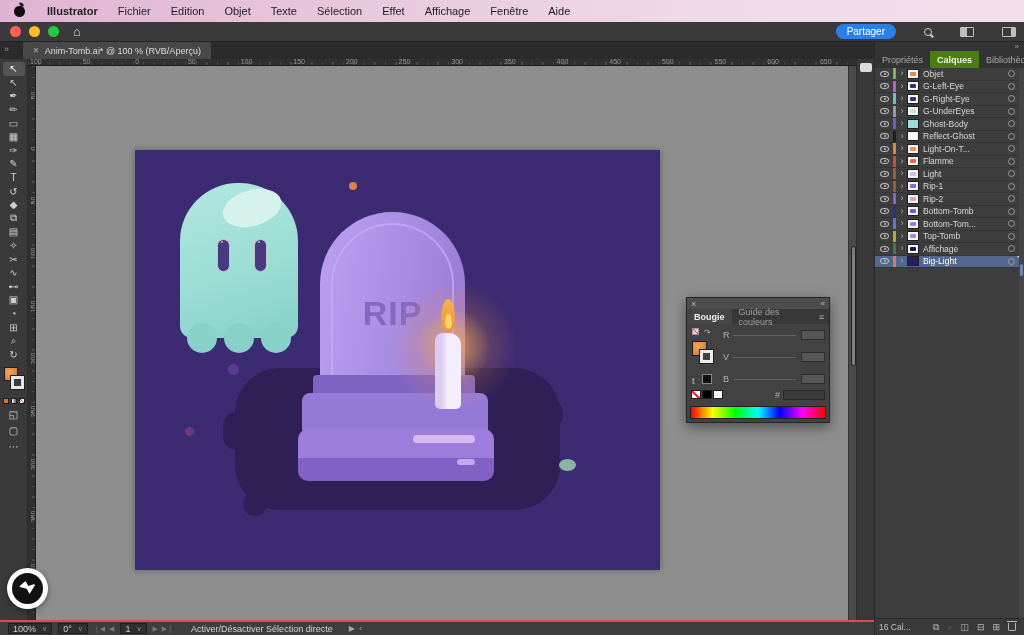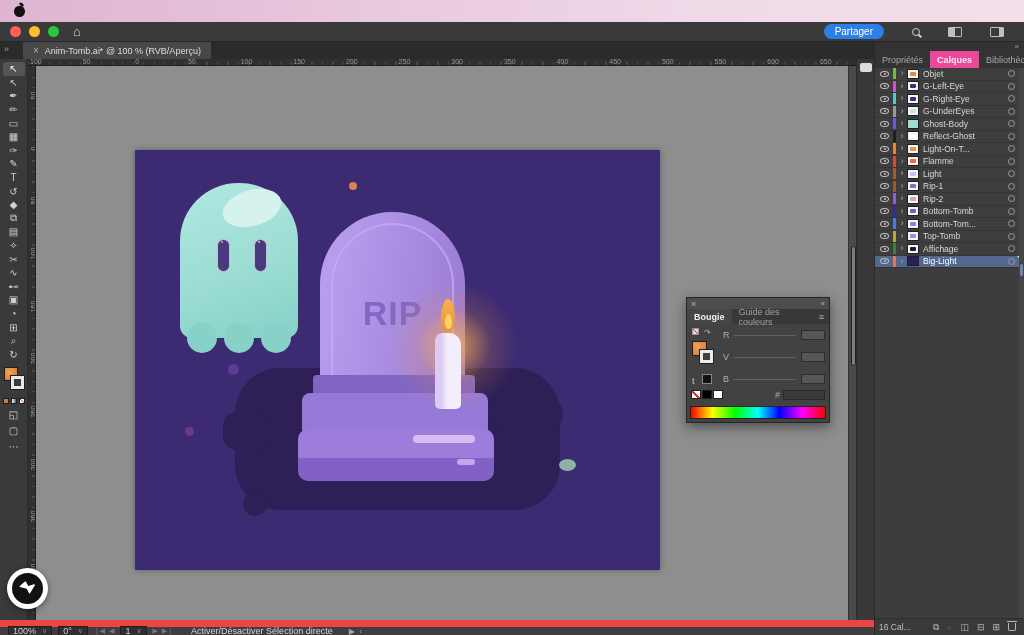--- a/index.html
+++ b/index.html
@@ -36,21 +36,21 @@
   #menu-date { width:58px; height:9px; border-radius:4px; background:rgba(110,80,100,.28); filter:blur(1.5px); }
   #menu-time { font-size:11px; }
 
   
   #titlebar { position:absolute; left:0; top:22px; width:1024px; height:20px; background:#3a3a3b; display:flex; align-items:center; border-bottom:1px solid #262626; }
   .traffic { display:flex; gap:8px; margin-left:10px; }
   .tl { width:11px; height:11px; border-radius:50%; }
   .tl.red{background:#ff5f57;} .tl.yellow{background:#febc2e;} .tl.green{background:#28c840;}
   .home-icon { color:#d8d8d8; font-size:13px; margin-left:14px; line-height:1; }
   #win-title { position:absolute; left:0; right:0; text-align:center; color:#b3b3b3; font-size:11px; pointer-events:none; }
-  #tb-right { margin-left:auto; display:flex; align-items:center; gap:28px; padding-right:20px; z-index:2; }
+  #tb-right { margin-left:auto; display:flex; align-items:center; gap:28px; padding-right:8px; z-index:2; }
   #share-btn { background:var(--accent,#2d7fe8); color:#fff; font-size:10px; padding:2px 11px; border-radius:9px; }
   .tb-search { width:8px; height:8px; border:1.5px solid #d0d0d0; border-radius:50%; position:relative; }
   .tb-search::after { content:""; position:absolute; width:4px; height:1.5px; background:#d0d0d0; right:-3px; bottom:-2px; transform:rotate(40deg); }
   .ws-icon { width:14px; height:10px; border:1px solid #c0c0c0; border-radius:1px; position:relative; }
   .ws-icon.split::before { content:""; position:absolute; left:0; top:0; bottom:0; width:6px; background:#c0c0c0; }
   .ws-icon.pane::before { content:""; position:absolute; right:0; top:0; bottom:0; width:4px; background:#c0c0c0; }
 
   #tabbar { position:absolute; left:0; top:42px; width:874px; height:17px; background:#2b2b2b; display:flex; align-items:stretch; }
   #tab-overflow { color:#9a9a9a; font-size:9px; padding:2px 4px 0 4px; }
   #doc-tab { background:#484848; color:#dedede; font-size:9px; display:flex; align-items:center; gap:6px; padding:0 10px; margin-left:10px; border-radius:1px 1px 0 0; }
@@ -104,21 +104,21 @@
   #candle { position:absolute; left:300px; top:183px; width:26px; height:76px; border-radius:8px 12px 5px 5px; background:linear-gradient(90deg,#dccbf2 0 22%,var(--aw-candle,#f4edfc) 48%); }
   #flame { position:absolute; left:306px; top:149px; width:14px; height:33px; border-radius:50% 50% 50% 50%/62% 62% 38% 38%; background:linear-gradient(180deg,#f7b34a,var(--aw-flame,#ef8f3a)); }
   #flame .core { position:absolute; left:3.5px; bottom:3px; width:7px; height:15px; border-radius:50% 50% 50% 50%/60% 60% 40% 40%; background:var(--aw-flame_core,#fdd76a); }
   .dot { position:absolute; border-radius:50%; }
 
   
   #right-panel { position:absolute; left:874px; top:42px; width:150px; height:593px; background:#3e3e3e; border-left:1px solid #2a2a2a; display:flex; flex-direction:column; }
   #panel-collapse { height:9px; text-align:right; color:#9a9a9a; font-size:8px; padding-right:5px; line-height:9px; background:#333; }
   #panel-tabs { height:17px; display:flex; align-items:center; background:#333; font-size:9px; color:#a8a8a8; }
   #panel-tabs .ptab { padding:0 7px; height:100%; display:flex; align-items:center; }
-  #panel-tabs .ptab.active { background:#ec4899; color:#f0f0f0; font-weight:bold; }
+  #panel-tabs .ptab.active { background:#4d7c0f; color:#f0f0f0; font-weight:bold; }
   #layer-rows { position:relative; }
   .layer-row { height:12.5px; display:flex; align-items:center; border-bottom:1px solid #353535; position:relative; }
   .layer-row.selected { background:#53688f; }
   .eye { width:9px; height:6px; border:1px solid #c4c4c4; border-radius:50%; margin:0 4px 0 5px; position:relative; flex:none; }
   .eye::after { content:""; position:absolute; left:2.5px; top:1px; width:2px; height:2px; background:#c4c4c4; border-radius:50%; }
   .lbar { width:3px; height:11px; flex:none; margin-right:2px; }
   .disc { color:#b0b0b0; font-size:9px; width:8px; text-align:center; flex:none; line-height:1; }
   .thumb { width:12px; height:10px; flex:none; margin:0 4px 0 1px; border:1px solid #1f1f1f; position:relative; overflow:hidden; }
   .thumb i { position:absolute; left:2px; top:2px; right:2px; bottom:2px; border-radius:1px; }
   .lname { font-size:8.5px; color:#d8d8d8; white-space:nowrap; overflow:hidden; flex:1; }
@@ -157,37 +157,49 @@
   #cp-swatches { position:absolute; left:4px; top:66px; display:flex; gap:1px; }
   .cp-sw { width:10px; height:9px; border:1px solid #1f1f1f; }
   .cp-none { background:linear-gradient(45deg,transparent 40%,#d33 40%,#d33 60%,transparent 60%),#fff; }
   .cp-blk { background:#000; } .cp-wht { background:#fff; }
   #cp-hex-row { position:absolute; right:4px; top:66px; display:flex; align-items:center; gap:3px; color:#b0b0b0; }
   #cp-hex-box { width:42px; height:10px; background:#3a3a3a; border:1px solid #2a2a2a; }
   #cp-spectrum { position:absolute; left:3px; right:3px; bottom:3px; height:13px; border:1px solid #222;
     background:linear-gradient(90deg,#f00 0%,#ff0 16%,#0f0 33%,#0ff 50%,#00f 66%,#f0f 83%,#f00 100%); }
 
   
-  #statusbar { position:absolute; left:0; top:620px; width:874px; height:15px; background:#3e3e3e; border-top:7px solid #ef4444; display:flex; align-items:center; font-size:9px; color:#cfcfcf; gap:6px; padding-left:8px; }
+  #statusbar { position:absolute; left:0; top:620px; width:874px; height:15px; background:#3e3e3e; border-top:2px solid #ef4444; display:flex; align-items:center; font-size:9px; color:#cfcfcf; gap:6px; padding-left:8px; }
   .sb-box { background:#2f2f2f; border:1px solid #1f1f1f; height:11px; display:flex; align-items:center; gap:6px; padding:0 4px; }
   .sb-caret { color:#8a8a8a; font-size:7px; }
   .sb-nav { color:#787878; font-size:7px; display:flex; gap:3px; }
   #tool-hint { margin-left:12px; color:#d5d5d5; }
   .sb-arrows { color:#a5a5a5; font-size:8px; margin-left:10px; }
 
   
   #messenger { position:absolute; left:7px; top:568px; width:41px; height:41px; border-radius:50%; background:#fff; box-shadow:0 2px 6px rgba(0,0,0,.4); display:flex; align-items:center; justify-content:center; z-index:50; }
   #messenger .inner { width:31px; height:31px; border-radius:50%; background:#111; position:relative; }
   #messenger .bolt { position:absolute; left:7px; top:8px; width:17px; height:13px; background:#fff; border-radius:50% 50% 50% 50%/60% 60% 40% 40%; clip-path:polygon(0 45%,38% 0,55% 38%,100% 20%,62% 100%,45% 60%); }
 </style>
 </head>
 <body>
 
 <div id="menubar">
   <span class="apple"></span>
+  <span id="menu-items">
+      <span class="menu-item bold">Illustrator</span>
+      <span class="menu-item">Fichier</span>
+      <span class="menu-item">Edition</span>
+      <span class="menu-item">Objet</span>
+      <span class="menu-item">Texte</span>
+      <span class="menu-item">Sélection</span>
+      <span class="menu-item">Effet</span>
+      <span class="menu-item">Affichage</span>
+      <span class="menu-item">Fenêtre</span>
+      <span class="menu-item">Aide</span>
+    </span>
 </div>
 
 <div id="titlebar">
   <span class="traffic">
     <span class="tl red"></span>
     <span class="tl yellow"></span>
     <span class="tl green"></span>
   </span>
   <span class="home-icon">⌂</span>
   <span id="tb-right">

